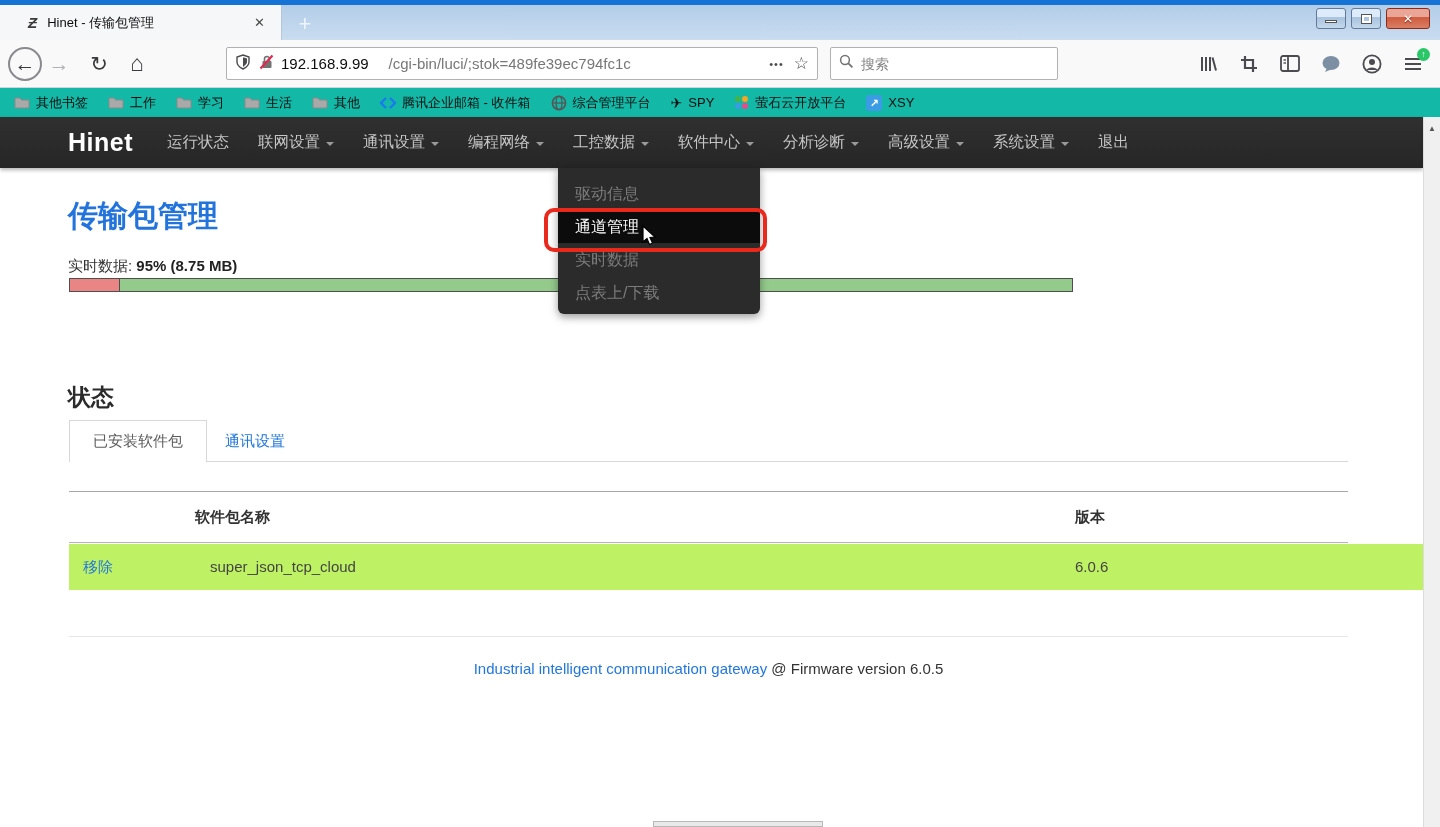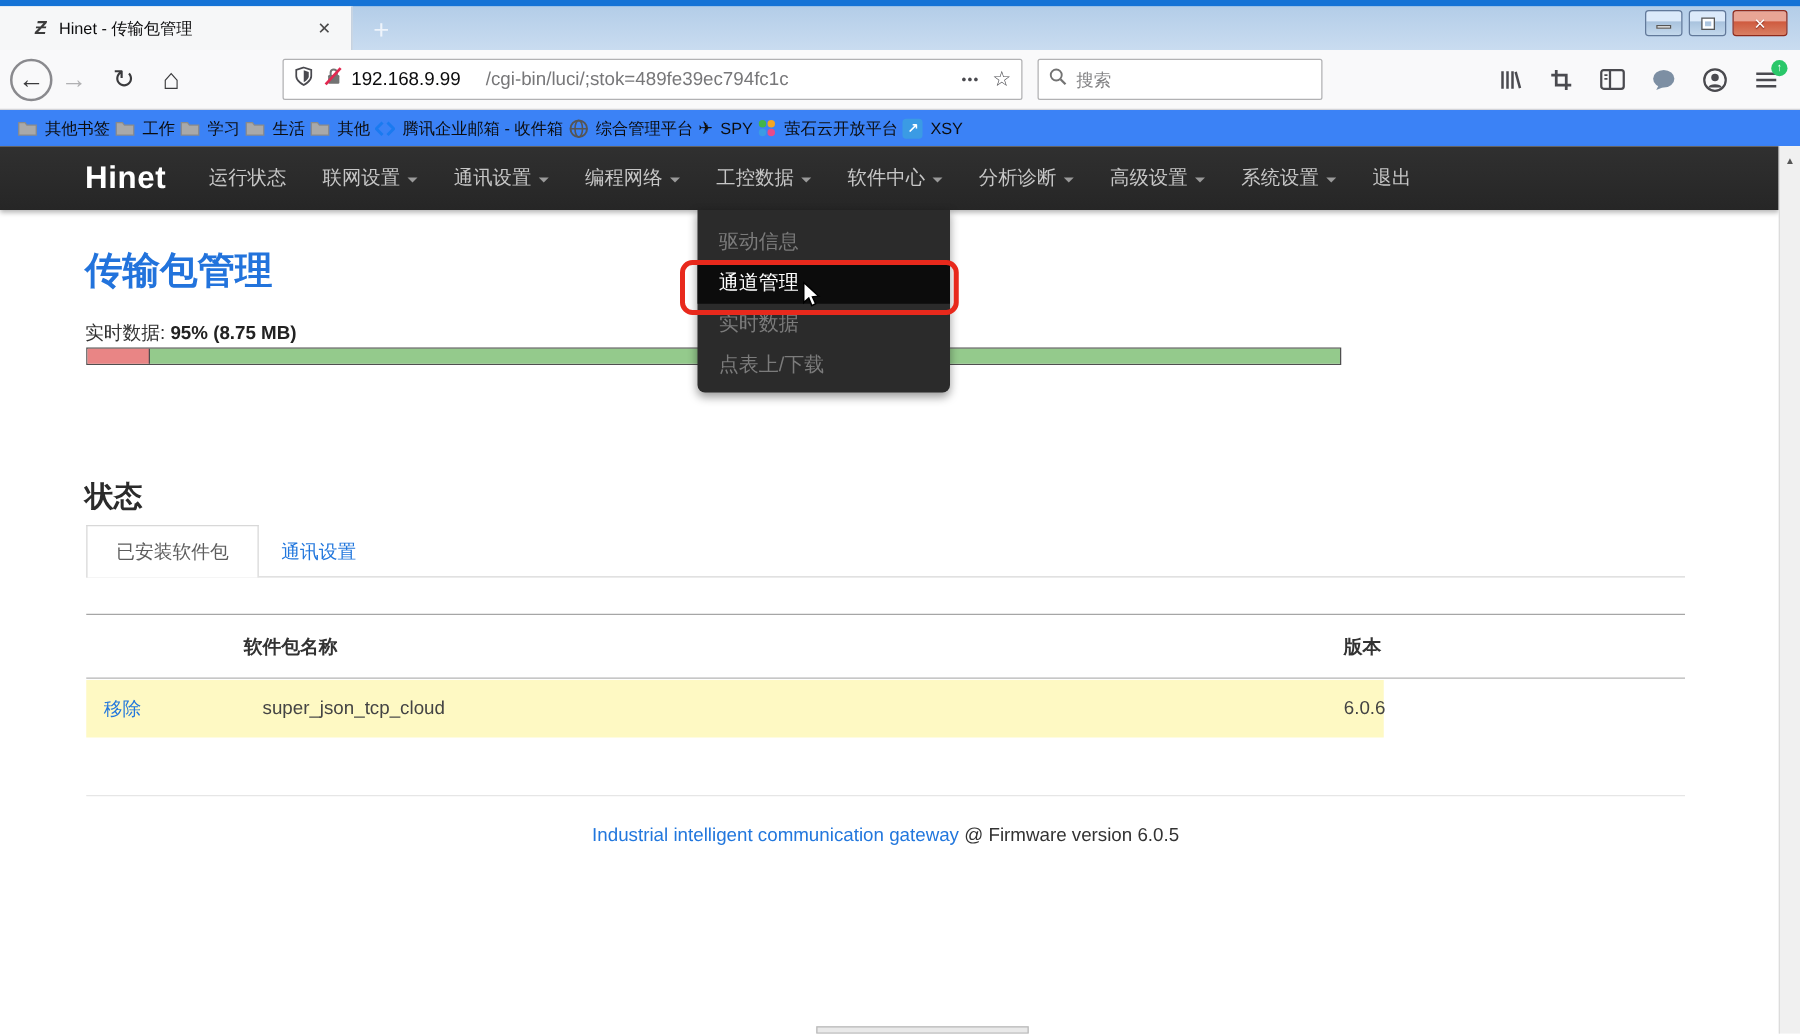--- a/index.html
+++ b/index.html
@@ -45,22 +45,22 @@
     border-radius:2px; display:flex; align-items:center; padding:0 8px; flex:none; }
   .searchbox input { border:none; outline:none; flex:1; font-size:14px; color:#333;
     font-family:inherit; background:transparent; margin-left:7px; }
   .searchbox input::placeholder { color:#848486; }
   .right-icons { margin-left:auto; display:flex; align-items:center; gap:15px; padding-right:14px; }
   .tool-icon { width:26px; height:26px; display:flex; align-items:center; justify-content:center; position:relative; }
   .badge { position:absolute; top:-3px; right:-4px; width:13px; height:13px; background:#2ac769;
     border-radius:50%; color:#fff; font-size:9px; line-height:13px; text-align:center; font-weight:bold; }
 
   
-  .bookmarksbar { position:absolute; top:88px; left:0; width:1440px; height:29px; background:#3b82f6;
-    display:flex; align-items:center; gap:4px; padding-left:14px; }
+  .bookmarksbar { position:absolute; top:88px; left:0; width:1440px; height:29px; background:#14b8a6;
+    display:flex; align-items:center; gap:20px; padding-left:14px; }
   .bm { display:flex; align-items:center; gap:6px; font-size:13px; color:#0c0c0d; white-space:nowrap; }
   .spy-glyph { font-size:14px; color:#111; }
   .xsy-glyph { width:16px; height:16px; background:#3b9be4; border-radius:3px; color:#fff;
     font-size:11px; font-weight:bold; text-align:center; line-height:16px; }
 
   
   .viewport { position:absolute; top:117px; left:0; width:1440px; height:710px; background:#fff; }
   .page { position:absolute; top:0; left:0; width:1423px; height:710px; background:#fff; }
 
   .site-nav { position:absolute; top:0; left:0; width:1423px; height:51px;
@@ -96,21 +96,21 @@
     border:1px solid #d8d8d8; border-bottom:none; color:#5d5d5d; font-size:15px;
     display:flex; align-items:center; justify-content:center; z-index:2; }
   .page-tab-link { position:absolute; left:225px; top:303px; height:42px; display:flex; align-items:center;
     color:#2277dd; font-size:15px; }
 
   .tbl-topline { position:absolute; left:69px; top:374px; width:1279px; height:1px; background:#a6a6a6; }
   .tbl-header { position:absolute; left:69px; top:375px; width:1279px; height:51px;
     border-bottom:1px solid #b5b5b5; }
   .th-name { position:absolute; left:126px; top:16px; font-size:15px; font-weight:bold; color:#333; }
   .th-ver  { position:absolute; left:1006px; top:16px; font-size:15px; font-weight:bold; color:#333; }
-  .tbl-row { position:absolute; left:69px; top:427px; width:1038px; height:46px; background:#fef9c3; }
+  .tbl-row { position:absolute; left:69px; top:427px; width:1371px; height:46px; background:#bef264; }
   .td-action { position:absolute; left:14px; top:14px; font-size:15px; color:#2277dd; }
   .td-name { position:absolute; left:141px; top:14px; font-size:15px; color:#444; }
   .td-ver  { position:absolute; left:1006px; top:14px; font-size:15px; color:#444; }
 
   .hr2 { position:absolute; left:69px; top:519px; width:1279px; height:1px; background:#e6e6e6; }
   .site-footer { position:absolute; left:69px; top:543px; width:1279px; text-align:center;
     font-size:15px; color:#333; }
   .site-footer a { color:#2277dd; text-decoration:none; }
 
   .h-scroll-thumb { position:absolute; left:653px; bottom:0; width:170px; height:6px;

